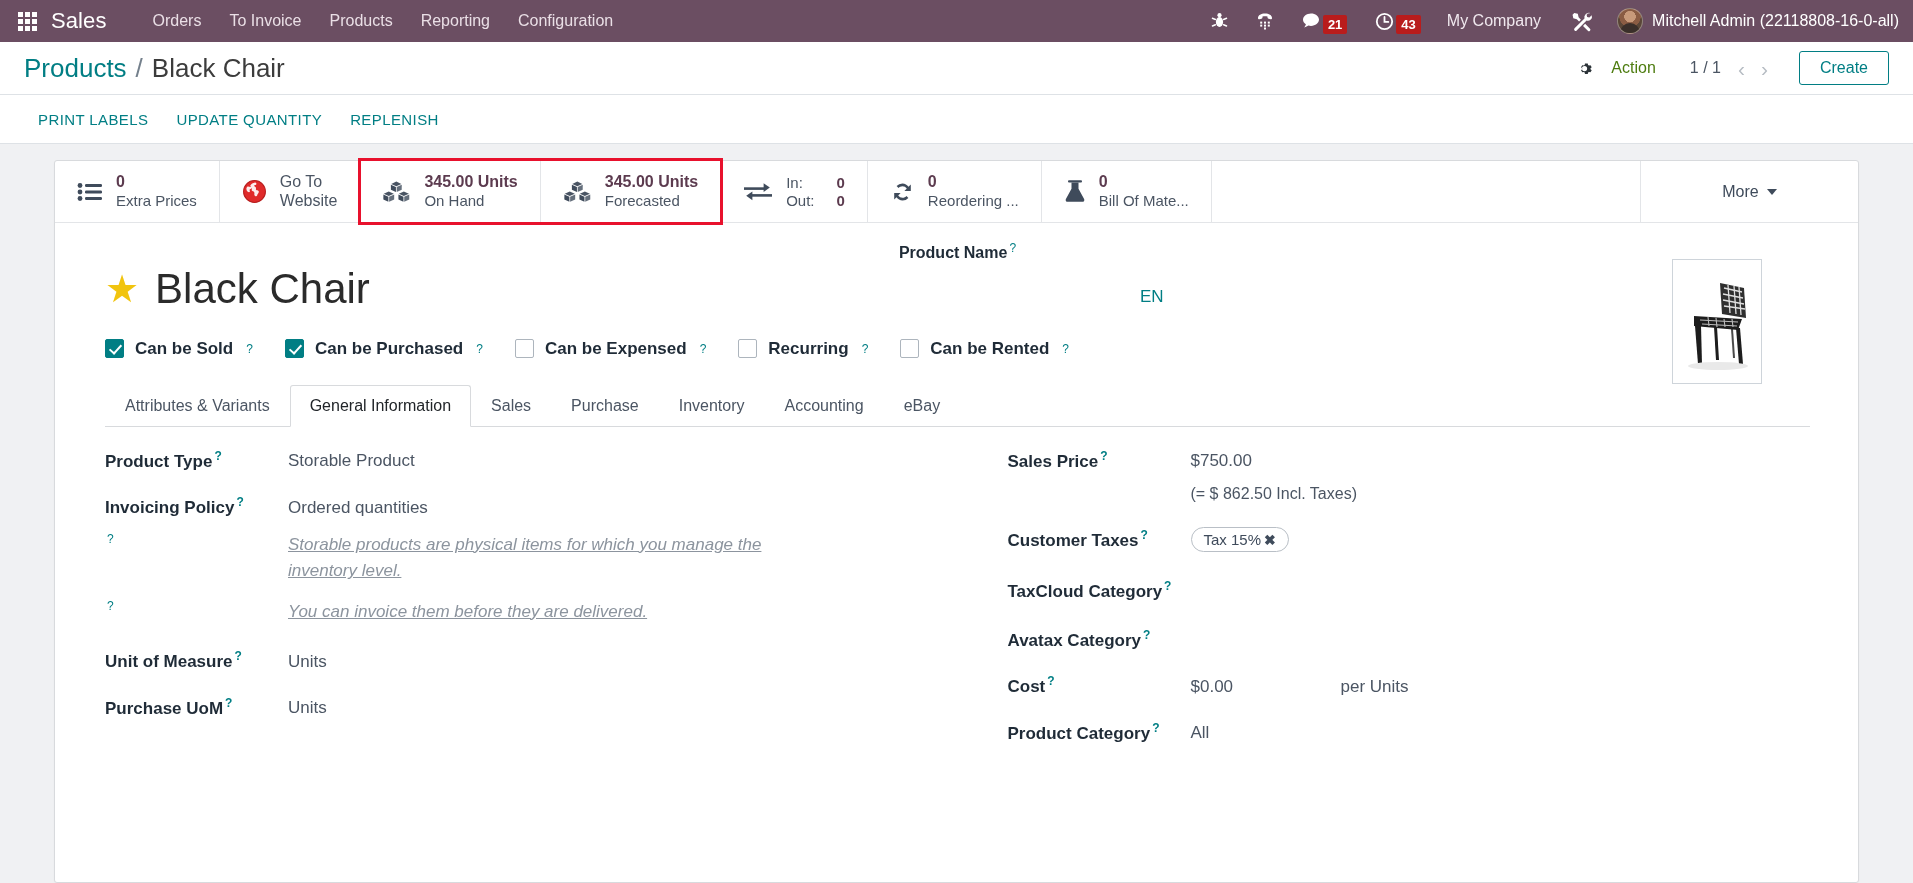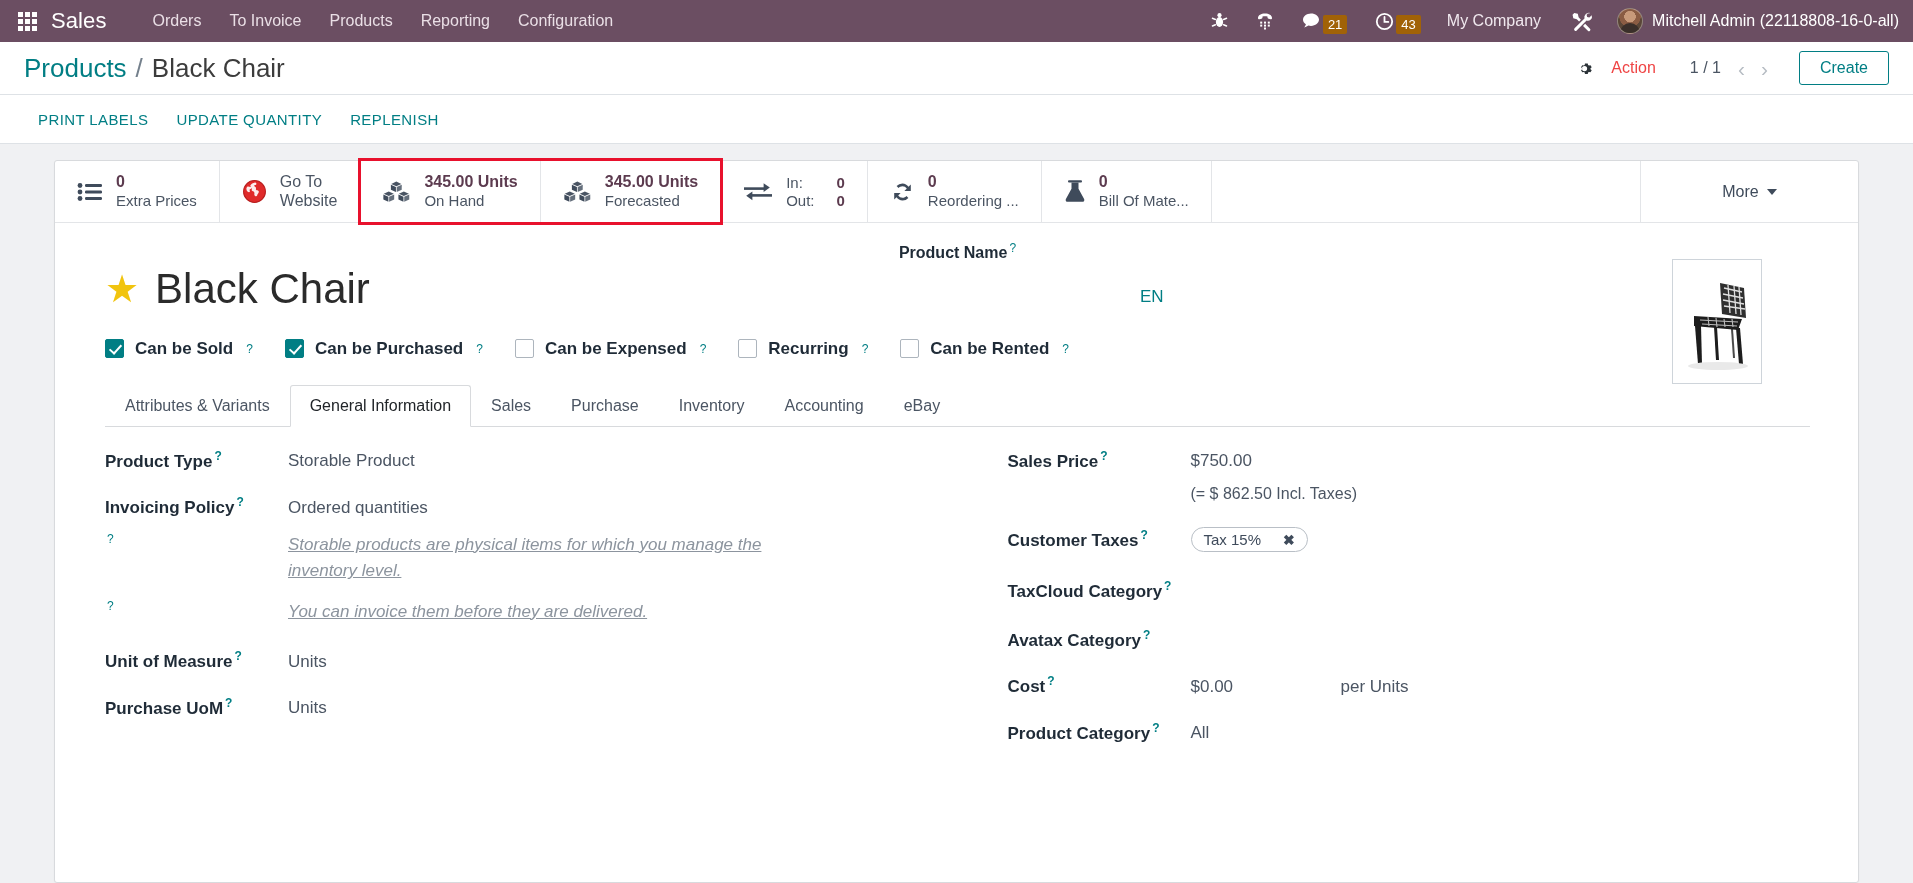--- a/index.html
+++ b/index.html
@@ -52,28 +52,28 @@
   .nav-icon {
     position: relative;
     padding: 0 14px;
     display: flex;
     align-items: center;
     cursor: pointer;
     color: #ffffff;
   }
   .nav-icon svg { display: block; }
   .badge {
-    background: #a16207;
+    background: #b91c1c;
     color: #ffffff;
     font-size: 13px;
     line-height: 1;
     padding: 3px 5px;
     border-radius: 2px;
     margin-left: 2px;
-    font-weight: 400;
+    font-weight: 700;
     margin-top: 7px;
   }
   .company-name {
     font-size: 16px;
     color: #f0e8ee;
     padding: 0 16px 0 12px;
     cursor: pointer;
   }
   .user-menu {
     display: flex; align-items: center; gap: 9px;
@@ -102,21 +102,21 @@
     align-items: center;
   }
   .breadcrumb { display: flex; align-items: baseline; font-size: 26px; }
   .bc-link { color: #017e84; cursor: pointer; font-weight: 400; }
   .bc-sep { color: #74808c; margin: 0 9px; font-weight: 300; }
   .bc-current { color: #3c3c3c; font-weight: 400; }
   .cp-spacer { flex: 1; }
   .cp-right { display: flex; align-items: center; gap: 0; }
   .action-btn {
     display: flex; align-items: center; gap: 19px;
-    font-size: 16px; color: #ef4444; cursor: pointer;
+    font-size: 16px; color: #4d7c0f; cursor: pointer;
     padding: 4px 10px; margin-right: 24px;
   }
   .pager { display: flex; align-items: center; gap: 6px; color: #6b7280; font-size: 16px; justify-content: flex-end; }
   .pager-value { color: #4b5563; padding-right: 6px; }
   .pager-arrow {
     color: #b6bcc3; cursor: pointer; font-size: 21px; line-height: 1;
     padding: 0 5px; user-select: none;
   }
   .create-btn {
     margin-left: 26px;
@@ -311,21 +311,21 @@
     margin-bottom: 24px;
     column-gap: 0;
   }
   .frow.tight { margin-bottom: 14px; }
   .flbl { font-size: 17px; font-weight: 700; color: #1f2b37; }
   .flbl.only-help { font-weight: 400; }
   .fval { font-size: 17px; color: #4b5563; }
   .fval.muted-italic { color: #8c949e; font-style: italic; line-height: 1.55; max-width: 530px; text-decoration: underline; }
   .fval.sub { font-size: 16px; color: #4b5563; }
   .tag {
-    display: inline-flex; align-items: center; gap: 22px;
+    display: inline-flex; align-items: center; gap: 3px;
     border: 1px solid #b9bfc6;
     border-radius: 14px;
     padding: 3px 12px;
     font-size: 15px;
     color: #3f4b5b;
     background: #ffffff;
   }
   .tag .x { cursor: pointer; font-weight: 700; font-size: 14px; color: #3f4b5b; }
   .cost-row { display: grid; grid-template-columns: 183px 150px 1fr; align-items: baseline; margin-bottom: 24px; }
   .per-units { font-size: 17px; color: #4b5563; }

